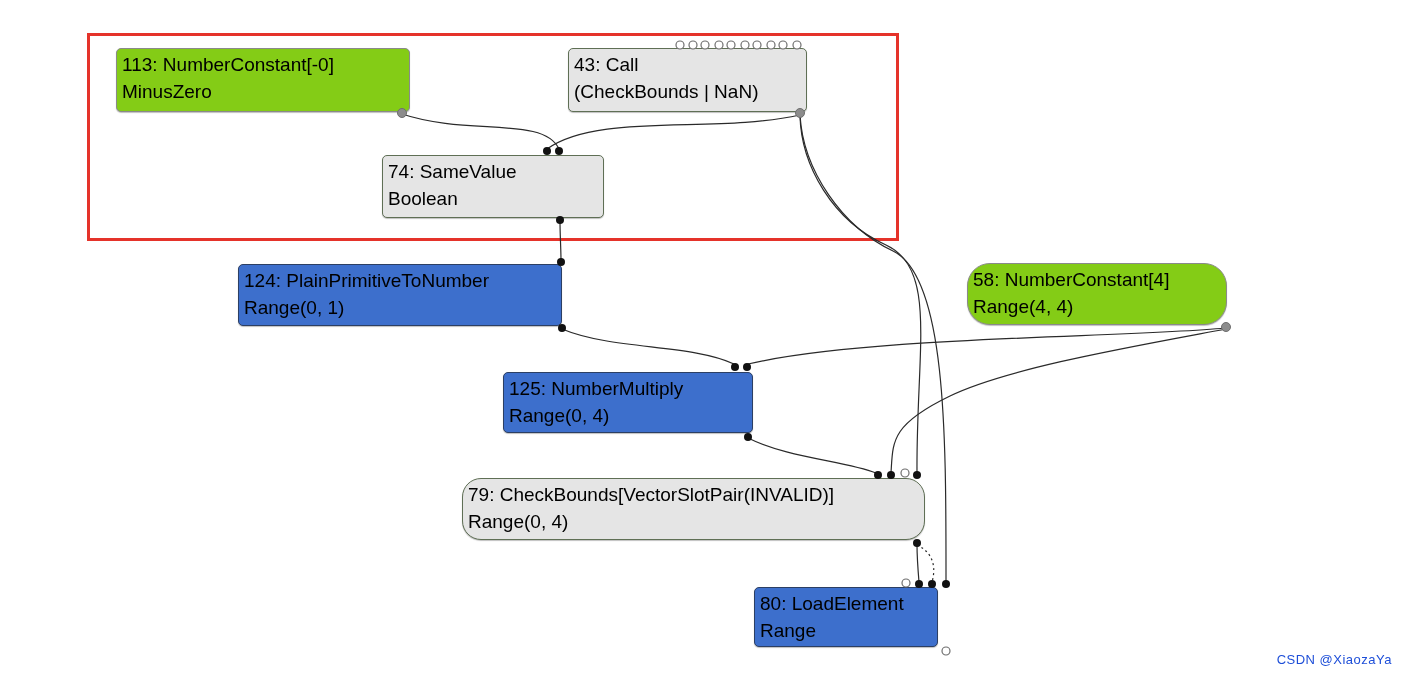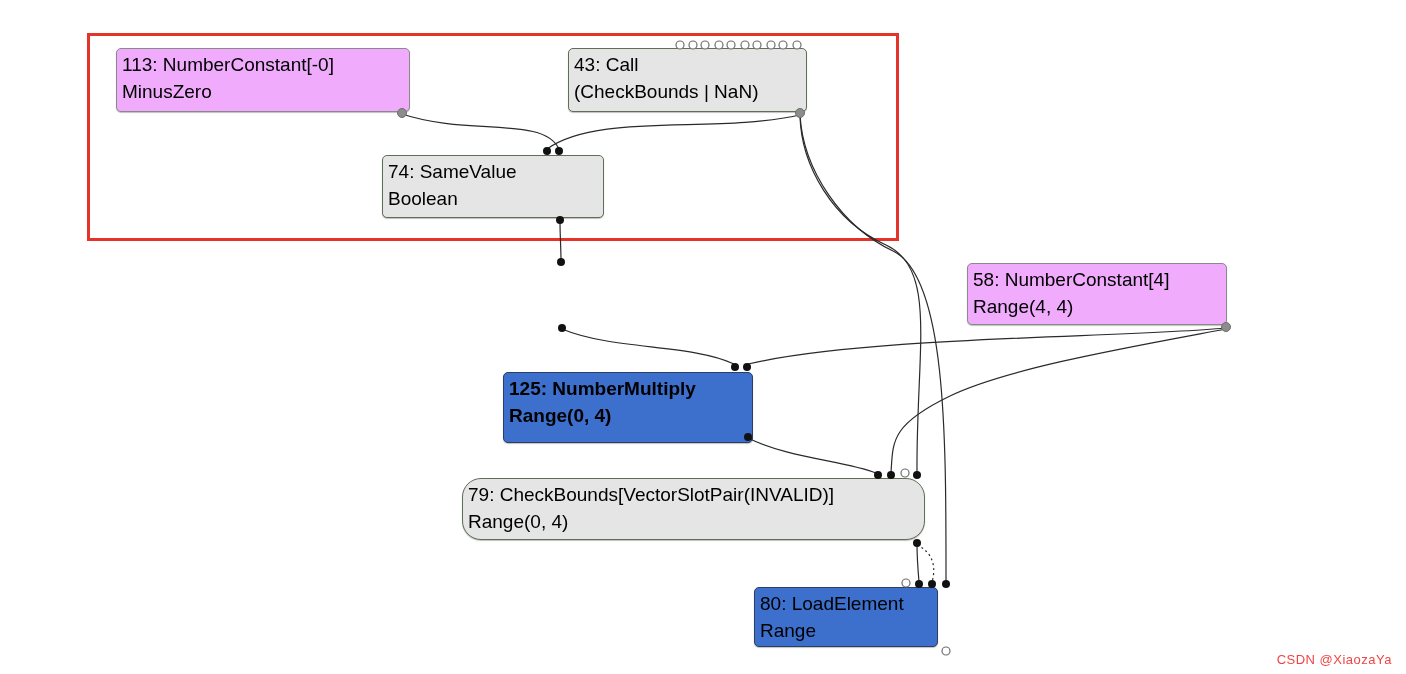--- a/index.html
+++ b/index.html
@@ -23,57 +23,61 @@
     border:1px solid #6e6e6e;
     padding:2px 5px;
     z-index:2;
     color:#000;
     font-size:19px;
     line-height:27px;
     white-space:nowrap;
     overflow:hidden;
     box-shadow:0 1px 1px rgba(0,0,0,0.25);
   }
-  .node.lightblue{background:#f0abfc;border-color:#8a8a8a;}
+  .node.lightblue{background:#84cc16;border-color:#8a8a8a;}
   .node.green{background:#e5e5e5;border-color:#5f6f55;}
   .node.blue{background:#3d6fcc;border-color:#2c3f63;}
   .node .t1,.node .t2{display:block;}
   #edge-layer{
     position:absolute;left:0;top:0;width:1406px;height:674px;
     z-index:3;pointer-events:none;
   }
   #edge-layer path{fill:none;stroke:#2a2a2a;stroke-width:1.2px;}
   #edge-layer path.dotted{stroke-dasharray:2,3;}
   #watermark{
     position:absolute;right:14px;bottom:7px;
-    font-size:13px;color:#ef4444;z-index:4;letter-spacing:0.5px;
+    font-size:13px;color:#1d4ed8;z-index:4;letter-spacing:0.5px;
   }
 </style>
 </head>
 <body>
 
 <div id="stage">
   <div id="highlight-rect" style="left: 87px; top: 33px; width: 806px; height: 202px; border-color: rgb(229, 51, 42);"></div>
   <div class="node lightblue" style="left: 116px; top: 48px; width: 294px; height: 64px;">
       <span class="t1">113: NumberConstant[-0]</span>
       <span class="t2">MinusZero</span>
     </div>
     <div class="node green" style="left: 568px; top: 48px; width: 239px; height: 64px;">
       <span class="t1">43: Call</span>
       <span class="t2">(CheckBounds | NaN)</span>
     </div>
     <div class="node green" style="left: 382px; top: 155px; width: 222px; height: 63px;">
       <span class="t1">74: SameValue</span>
       <span class="t2">Boolean</span>
     </div>
-    <div class="node lightblue" style="left: 967px; top: 263px; width: 260px; height: 62px;">
+    <div class="node blue" style="left: 238px; top: 264px; width: 324px; height: 62px;">
+      <span class="t1">124: PlainPrimitiveToNumber</span>
+      <span class="t2">Range(0, 1)</span>
+    </div>
+    <div class="node lightblue" style="left: 967px; top: 263px; width: 260px; height: 62px; border-radius: 23px;">
       <span class="t1">58: NumberConstant[4]</span>
       <span class="t2">Range(4, 4)</span>
     </div>
-    <div class="node blue" style="left: 503px; top: 372px; width: 250px; height: 71px; font-weight: bold;">
+    <div class="node blue" style="left: 503px; top: 372px; width: 250px; height: 61px;">
       <span class="t1">125: NumberMultiply</span>
       <span class="t2">Range(0, 4)</span>
     </div>
     <div class="node green" style="left: 462px; top: 478px; width: 463px; height: 62px; border-radius: 19px;">
       <span class="t1">79: CheckBounds[VectorSlotPair(INVALID)]</span>
       <span class="t2">Range(0, 4)</span>
     </div>
     <div class="node blue" style="left: 754px; top: 587px; width: 184px; height: 60px;">
       <span class="t1">80: LoadElement</span>
       <span class="t2">Range</span>

